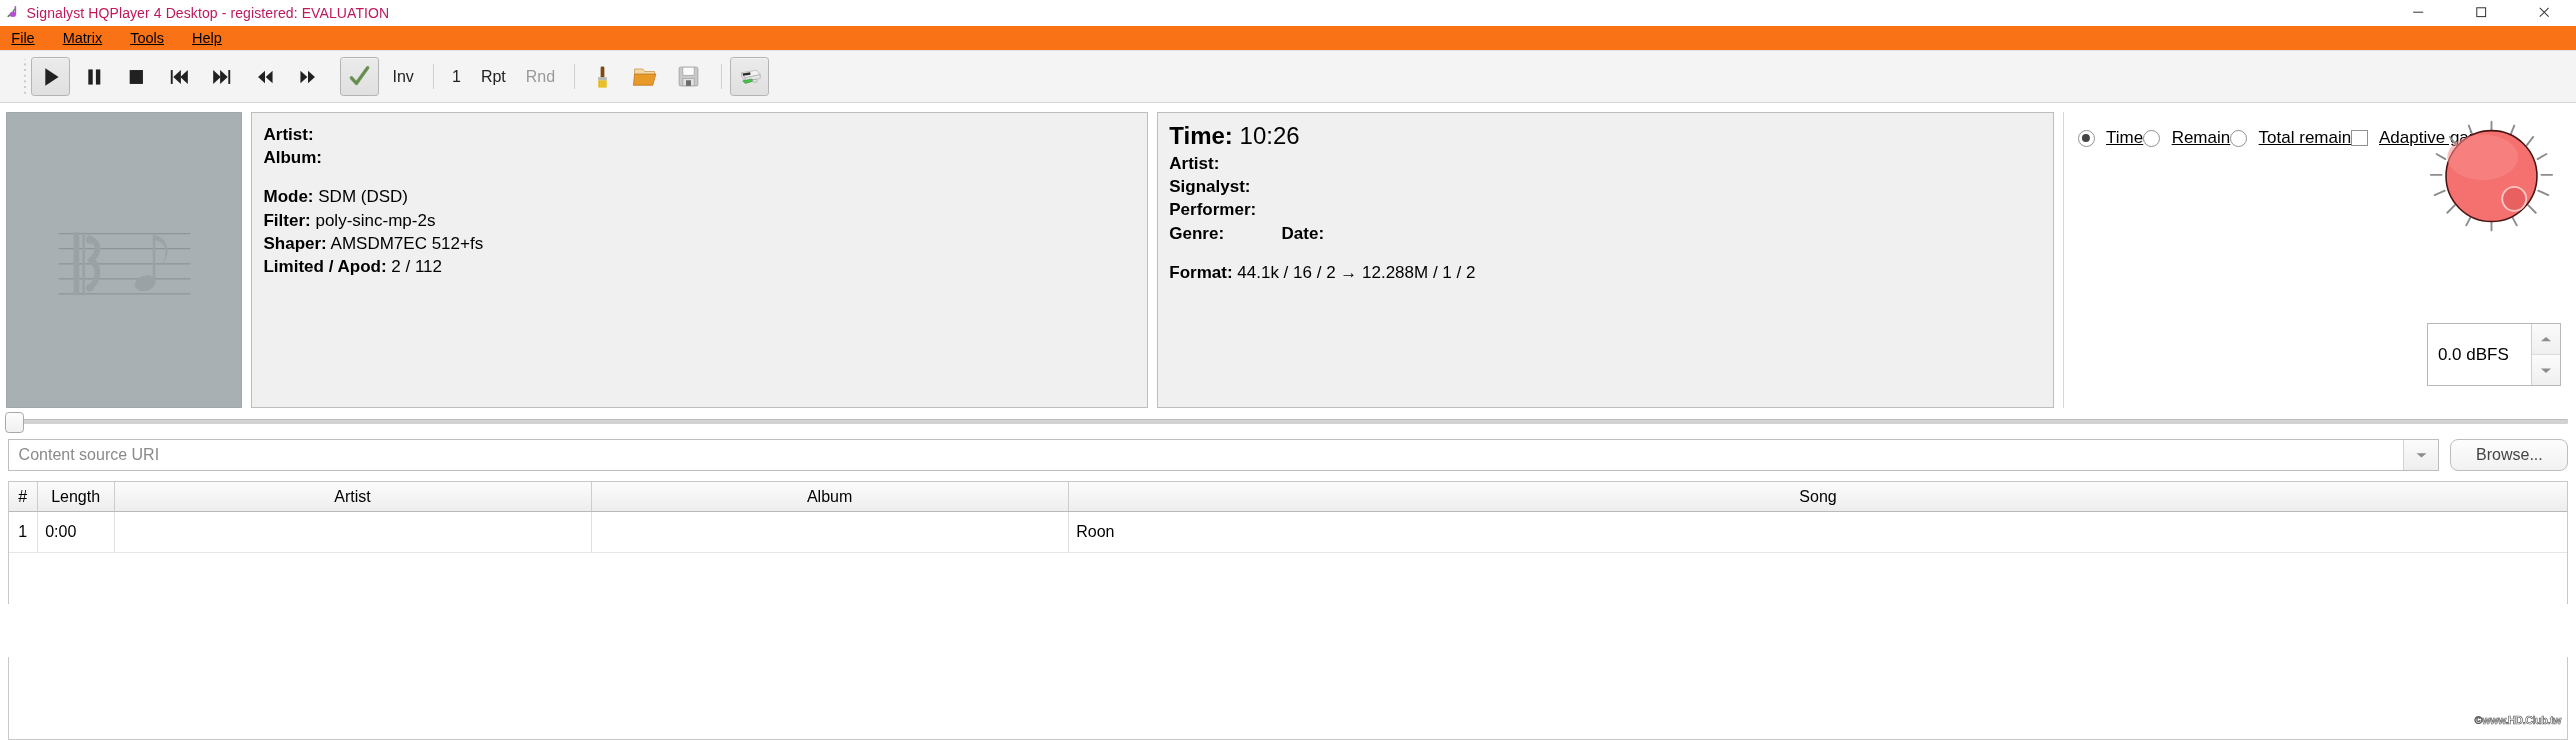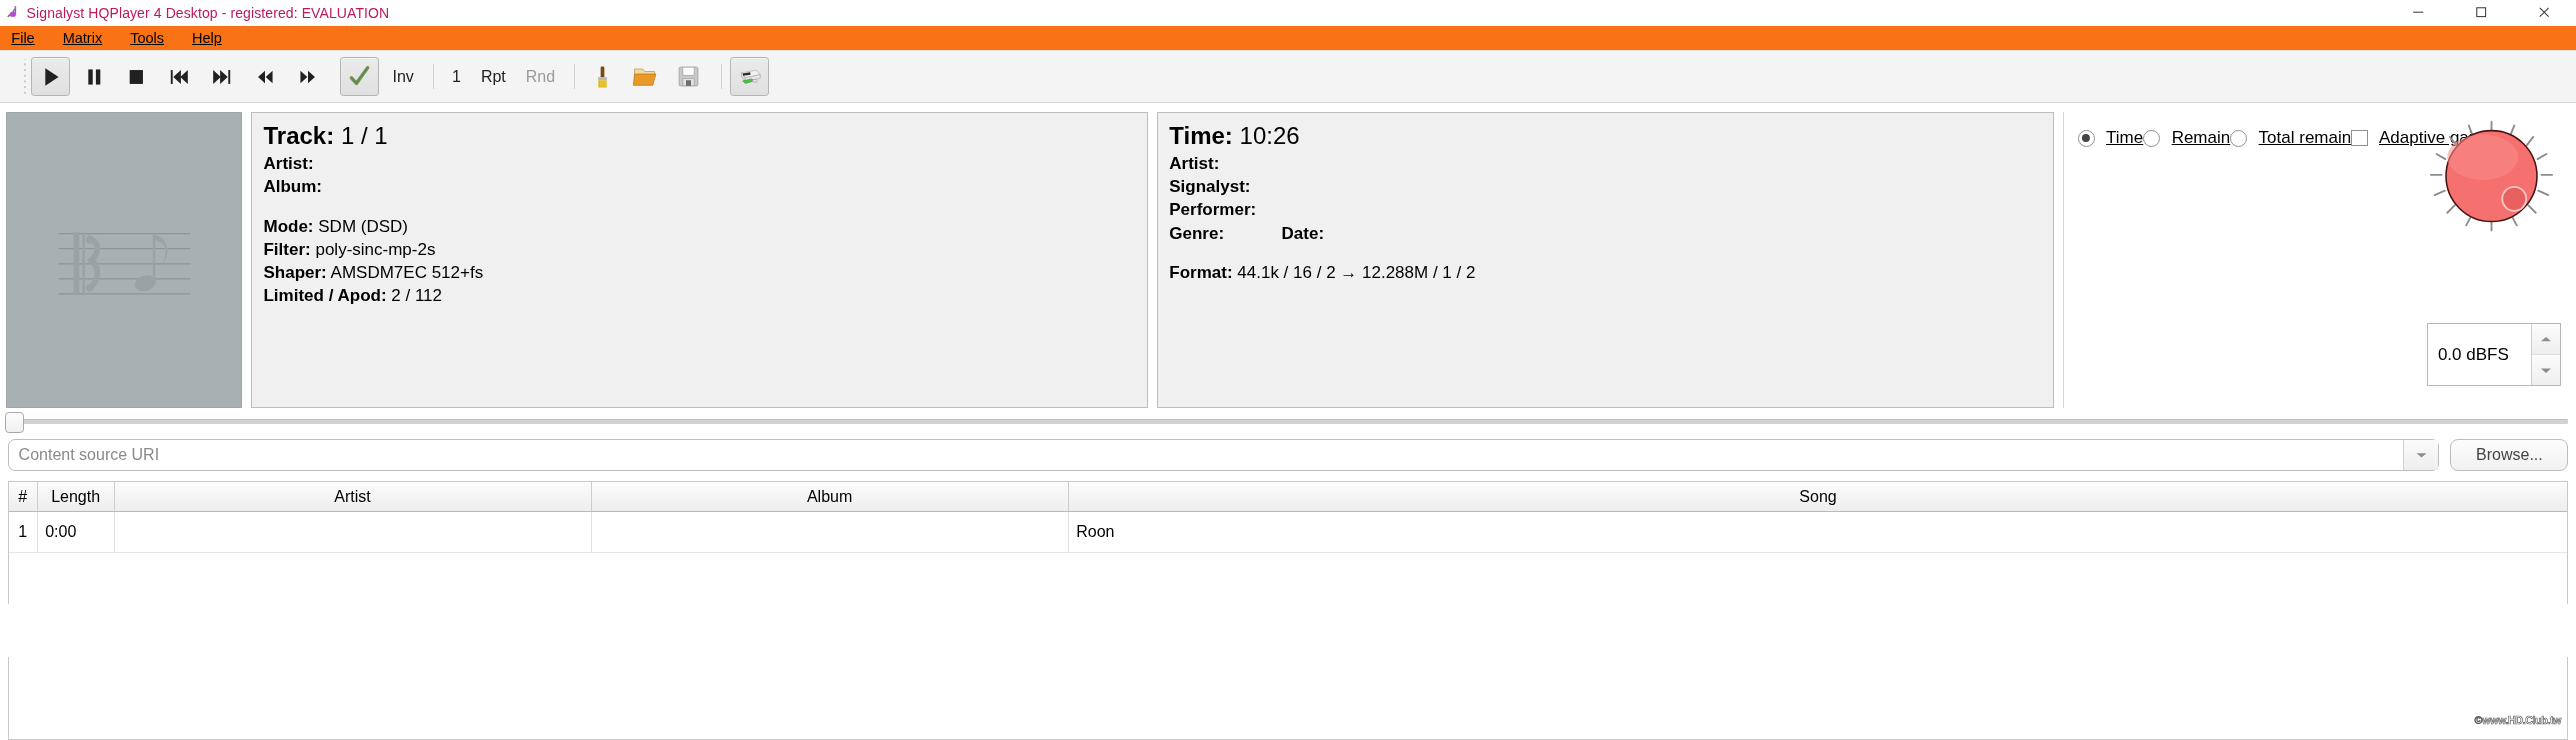--- a/index.html
+++ b/index.html
@@ -109,21 +109,21 @@
   .seekwrap{height:28px;display:flex;align-items:center;padding:0 7.6px;box-sizing:border-box;}
   .seek-track{flex:1 1 auto;height:3.8px;background:#d2d2d2;border-top:0.6px solid #bdbdbd;border-radius:1.3px;position:relative;}
   .seek-handle{
     position:absolute;left:-2.5px;top:-8.8px;width:19px;height:21.5px;border-radius:3.8px;
     border:0.6px solid #a8a8a8;background:linear-gradient(#fdfdfd,#f0f0f0);box-sizing:border-box;
   }
   
   .urirow{display:flex;align-items:center;padding:0 7.6px 0 7.6px;box-sizing:border-box;height:39px;}
   .combo{
     flex:1 1 auto;height:32px;border:0.6px solid #bdbdbd;background:#fff;box-sizing:border-box;
-    display:flex;align-items:center;border-radius:7px;
+    display:flex;align-items:center;border-radius:0;
   }
   .combo-text{flex:1 1 auto;padding-left:10px;font-size:16px;color:#8a8a8a;white-space:nowrap;}
   .combo-arrow{
     width:35px;height:100%;border-left:0.6px solid #d3d3d3;background:linear-gradient(#fbfbfb,#eeeeee);
     display:flex;align-items:center;justify-content:center;box-sizing:border-box;
   }
   .browse-btn{
     margin-left:11.4px;width:118px;height:32px;border:0.6px solid #bdbdbd;border-radius:8px;
     background:linear-gradient(#fdfdfd,#f1f1f1);display:flex;align-items:center;justify-content:center;
     font-size:16px;color:#444;flex:0 0 auto;box-sizing:border-box;
@@ -304,24 +304,20 @@
       <path d="M56 34 C74 40 78 56 62 70 C78 84 74 104 56 118" fill="none" stroke="#9aa2a6" stroke-width="9"></path>
       <circle cx="60" cy="38" r="6" fill="#9aa2a6"></circle>
       <circle cx="60" cy="114" r="6" fill="#9aa2a6"></circle>
       <ellipse cx="148" cy="107" rx="17" ry="12" fill="#9aa2a6" transform="rotate(-18 148 107)"></ellipse>
       <rect x="160" y="30" width="4" height="76" fill="#9aa2a6"></rect>
       <path d="M164 30 C186 38 190 62 172 80 C186 60 182 42 164 38 Z" fill="#9aa2a6"></path>
     </svg>
   </div>
 
   <div class="info-panel left">
-    <div class="big-line">
-      <b>Track:</b>
-      <span class="val">1 / 1</span>
-    </div>
     <div class="ln">
       <b>Artist:</b>
       <span></span>
     </div>
     <div class="ln">
       <b>Album:</b>
       <span></span>
     </div>
     <div class="gap"></div>
     <div class="ln">

